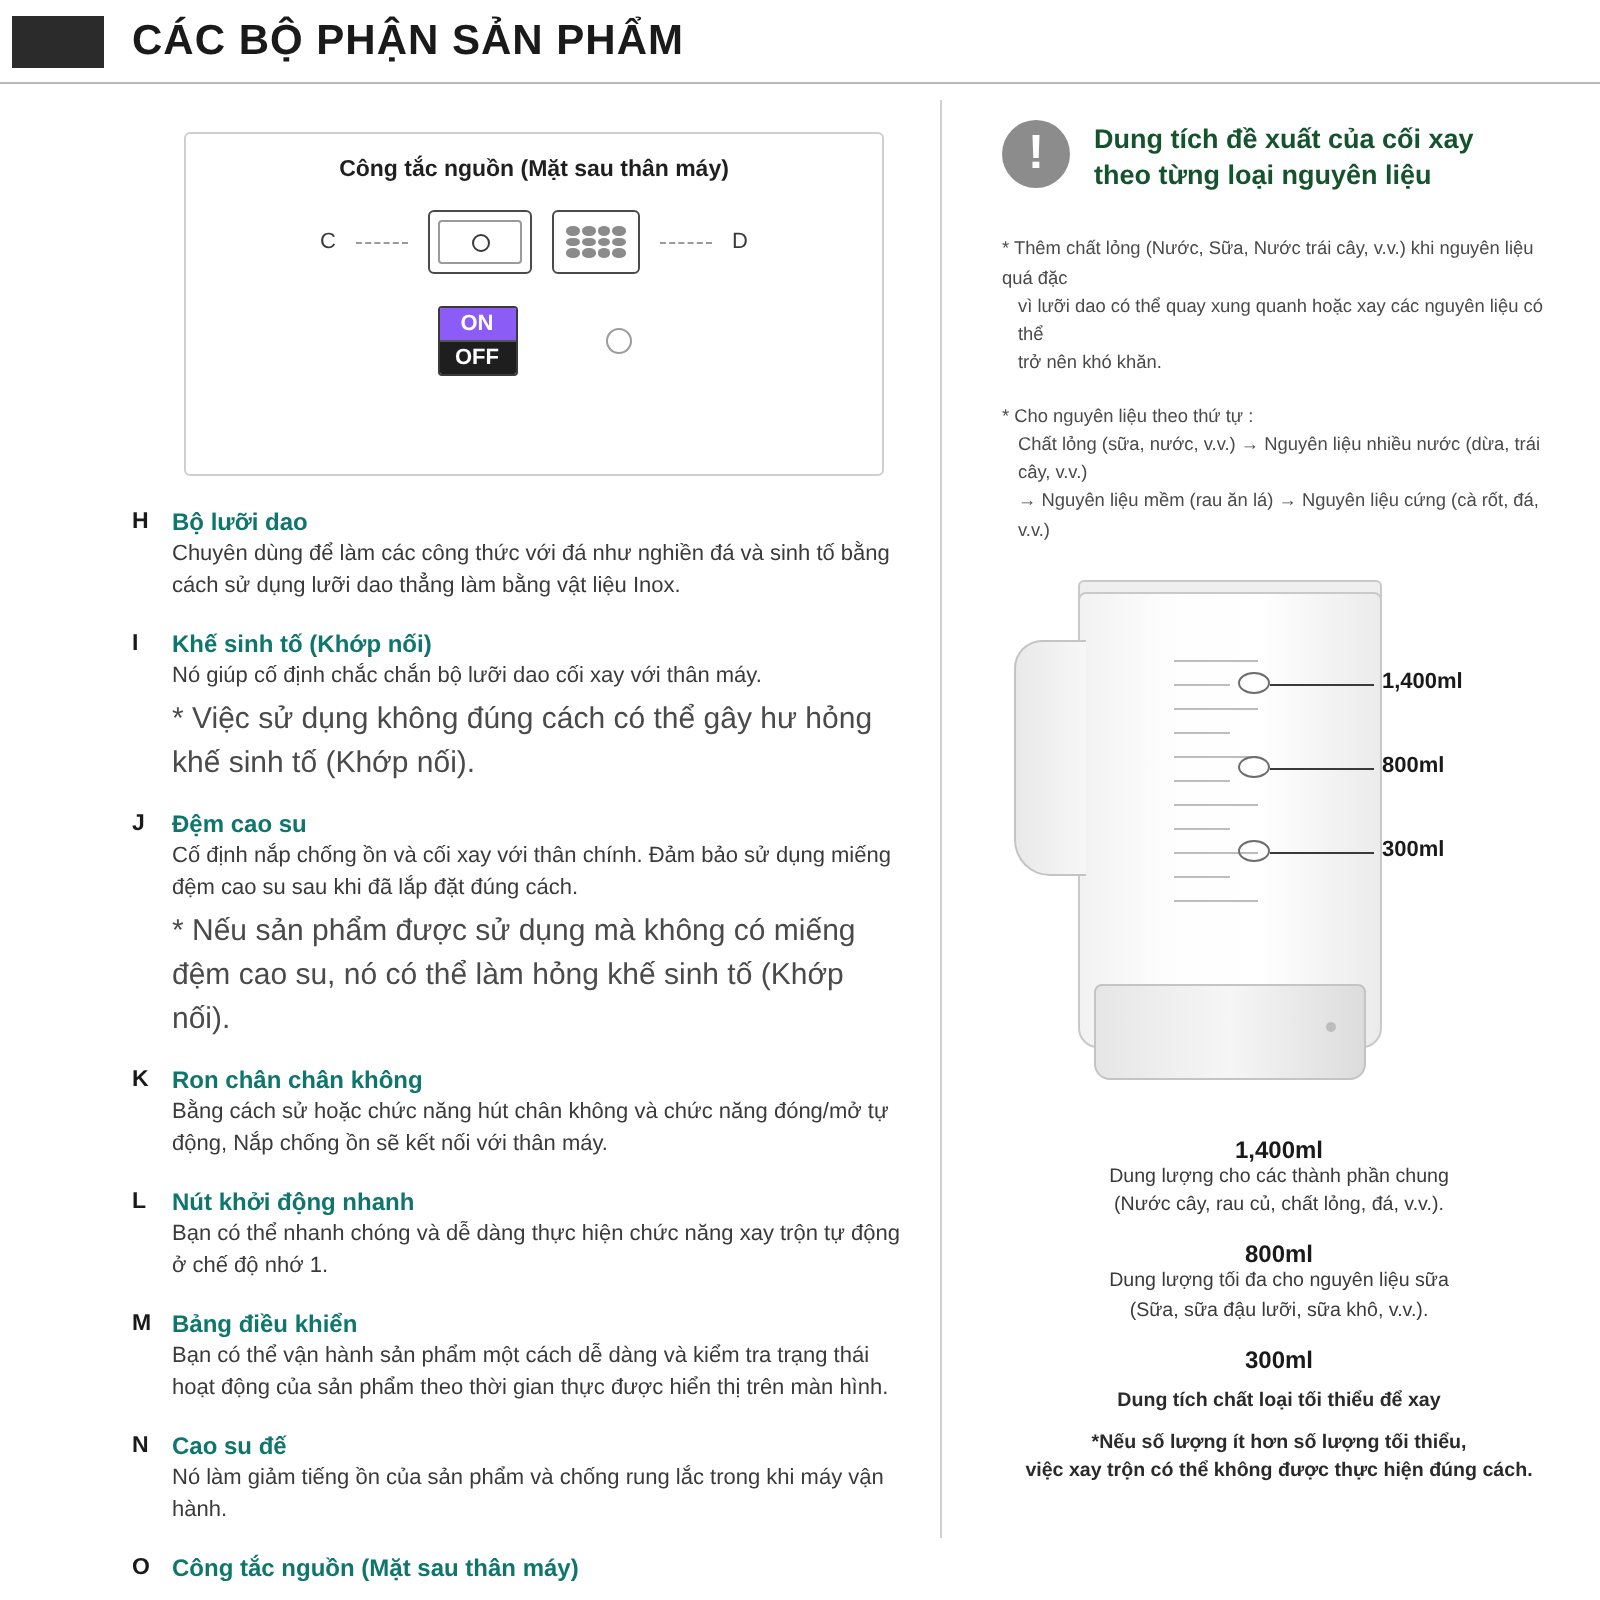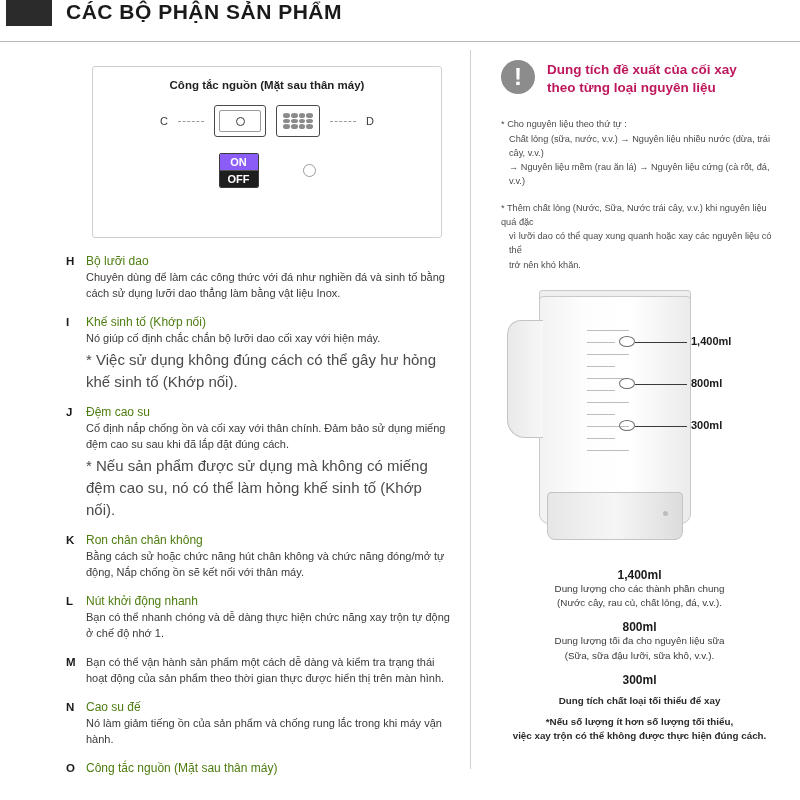--- a/index.html
+++ b/index.html
@@ -10,20 +10,21 @@
     font-family: "Liberation Sans", sans-serif;
     color: #231f20;
     overflow: hidden;
     position: relative;
   }
 
   
   .page-header {
     height: 42px;
     display: flex;
+    align-items: center;
     border-bottom: 1px solid #b9b9b9;
   }
   .header-bar {
     width: 46px;
     height: 26px;
     background: #2b2b2b;
     margin-left: 6px;
     margin-right: 14px;
   }
   .header-title {
@@ -156,22 +157,22 @@
     min-width: 20px;
     font-size: 11.5px;
     font-weight: bold;
     text-align: left;
     padding-top: 1px;
     color: #1a1a1a;
   }
   .part-body { flex: 1; }
   .part-title {
     font-size: 12px;
-    font-weight: normal;
-    color: #4d7c0f;
+    font-weight: bold;
+    color: #0f766e;
     margin-bottom: 2px;
   }
   .part-desc {
     font-size: 11px;
     line-height: 1.45;
     color: #3a3a3a;
   }
   .part-note {
     font-size: 15px;
     line-height: 1.45;
@@ -194,21 +195,21 @@
     font-size: 24px;
     font-weight: bold;
     display: flex; align-items: center; justify-content: center;
     line-height: 1;
     min-width: 34px;
   }
   .callout-title {
     font-size: 13.5px;
     font-weight: bold;
     line-height: 1.35;
-    color: #be185d;
+    color: #14532d;
     padding-top: 1px;
   }
   .note-block { margin-bottom: 12px; }
   .note-line {
     font-size: 9.2px;
     line-height: 1.55;
     color: #4a4a4a;
   }
   .note-line.ind { padding-left: 8px; }
 
@@ -353,21 +354,21 @@
         <div class="part-body">
           <div class="part-title">Bộ lưỡi dao</div>
           <div class="part-desc">Chuyên dùng để làm các công thức với đá như nghiền đá và sinh tố bằng cách sử dụng lưỡi dao thẳng làm bằng vật liệu Inox.</div>
         </div>
       </div>
 
       <div class="part">
         <div class="part-letter">I</div>
         <div class="part-body">
           <div class="part-title">Khế sinh tố (Khớp nối)</div>
-          <div class="part-desc">Nó giúp cố định chắc chắn bộ lưỡi dao cối xay với hiện máy.</div>
+          <div class="part-desc">Nó giúp cố định chắc chắn bộ lưỡi dao cối xay với thân máy.</div>
           <div class="part-note">* Việc sử dụng không đúng cách có thể gây hư hỏng khế sinh tố (Khớp nối).</div>
         </div>
       </div>
 
       <div class="part">
         <div class="part-letter">J</div>
         <div class="part-body">
           <div class="part-title">Đệm cao su</div>
           <div class="part-desc">Cố định nắp chống ồn và cối xay với thân chính. Đảm bảo sử dụng miếng đệm cao su sau khi đã lắp đặt đúng cách.</div>
           <div class="part-note">* Nếu sản phẩm được sử dụng mà không có miếng đệm cao su, nó có thể làm hỏng khế sinh tố (Khớp nối).</div>
@@ -386,20 +387,21 @@
         <div class="part-letter">L</div>
         <div class="part-body">
           <div class="part-title">Nút khởi động nhanh</div>
           <div class="part-desc">Bạn có thể nhanh chóng và dễ dàng thực hiện chức năng xay trộn tự động ở chế độ nhớ 1.</div>
         </div>
       </div>
 
       <div class="part">
         <div class="part-letter">M</div>
         <div class="part-body">
+          <div class="part-title">Bảng điều khiển</div>
           <div class="part-desc">Bạn có thể vận hành sản phẩm một cách dễ dàng và kiểm tra trạng thái hoạt động của sản phẩm theo thời gian thực được hiển thị trên màn hình.</div>
         </div>
       </div>
 
       <div class="part">
         <div class="part-letter">N</div>
         <div class="part-body">
           <div class="part-title">Cao su đế</div>
           <div class="part-desc">Nó làm giảm tiếng ồn của sản phẩm và chống rung lắc trong khi máy vận hành.</div>
         </div>
@@ -421,29 +423,29 @@
 
     <div class="callout">
       <div class="excl-icon">!</div>
       <div class="callout-title">
         <div>Dung tích đề xuất của cối xay</div>
         <div>theo từng loại nguyên liệu</div>
       </div>
     </div>
 
     <div class="note-block">
+      <div class="note-line">* Thêm chất lỏng (Nước, Sữa, Nước trái cây, v.v.) khi nguyên liệu quá đặc</div>
+      <div class="note-line ind">vì lưỡi dao có thể quay xung quanh hoặc xay các nguyên liệu có thể</div>
+      <div class="note-line ind">trở nên khó khăn.</div>
+    </div>
+
+    <div class="note-block">
       <div class="note-line">* Cho nguyên liệu theo thứ tự :</div>
       <div class="note-line ind">Chất lỏng (sữa, nước, v.v.) → Nguyên liệu nhiều nước (dừa, trái cây, v.v.)</div>
       <div class="note-line ind">→ Nguyên liệu mềm (rau ăn lá) → Nguyên liệu cứng (cà rốt, đá, v.v.)</div>
-    </div>
-
-    <div class="note-block">
-      <div class="note-line">* Thêm chất lỏng (Nước, Sữa, Nước trái cây, v.v.) khi nguyên liệu quá đặc</div>
-      <div class="note-line ind">vì lưỡi dao có thể quay xung quanh hoặc xay các nguyên liệu có thể</div>
-      <div class="note-line ind">trở nên khó khăn.</div>
     </div>
 
 
     <div class="jar-wrap">
       <div class="jar-top"></div>
       <div class="jar"></div>
       <div class="jar-handle"></div>
       <div class="jar-base">
           <span class="base-dot"></span>
         </div>

